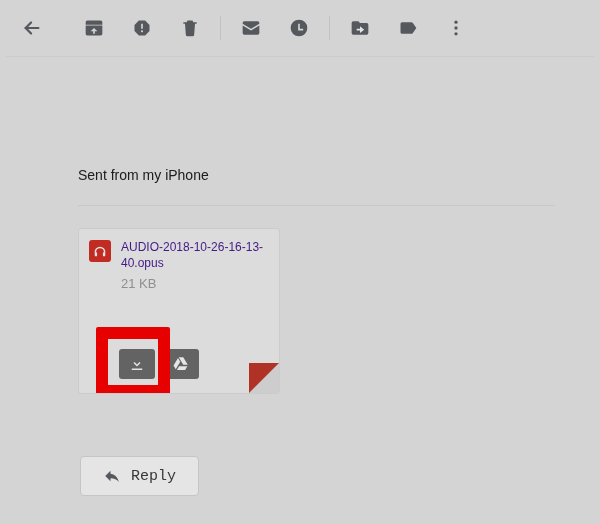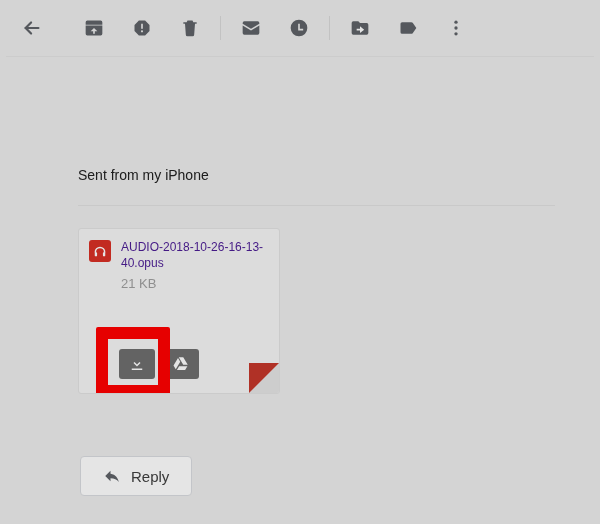--- a/index.html
+++ b/index.html
@@ -180,20 +180,21 @@
     justify-content: center;
     gap: 10px;
     height: 40px;
     padding: 12px 22px;
     background: #fff;
     border: 1px solid #dadce0;
     border-radius: 4px;
     color: #404040;
     font-size: 15px;
     cursor: pointer;
+    font-family: Liberation Mono, monospace;
   }
   .action-btn svg { display: block; color: #5f6368; }
 
 </style>
 </head>
 <body>
 
 <div class="toolbar">
   <div class="tb-btn" title="Back">
     <svg width="22" height="22" viewBox="0 0 24 24" fill="none" stroke="currentColor" stroke-width="2.4" stroke-linecap="round" stroke-linejoin="round">

